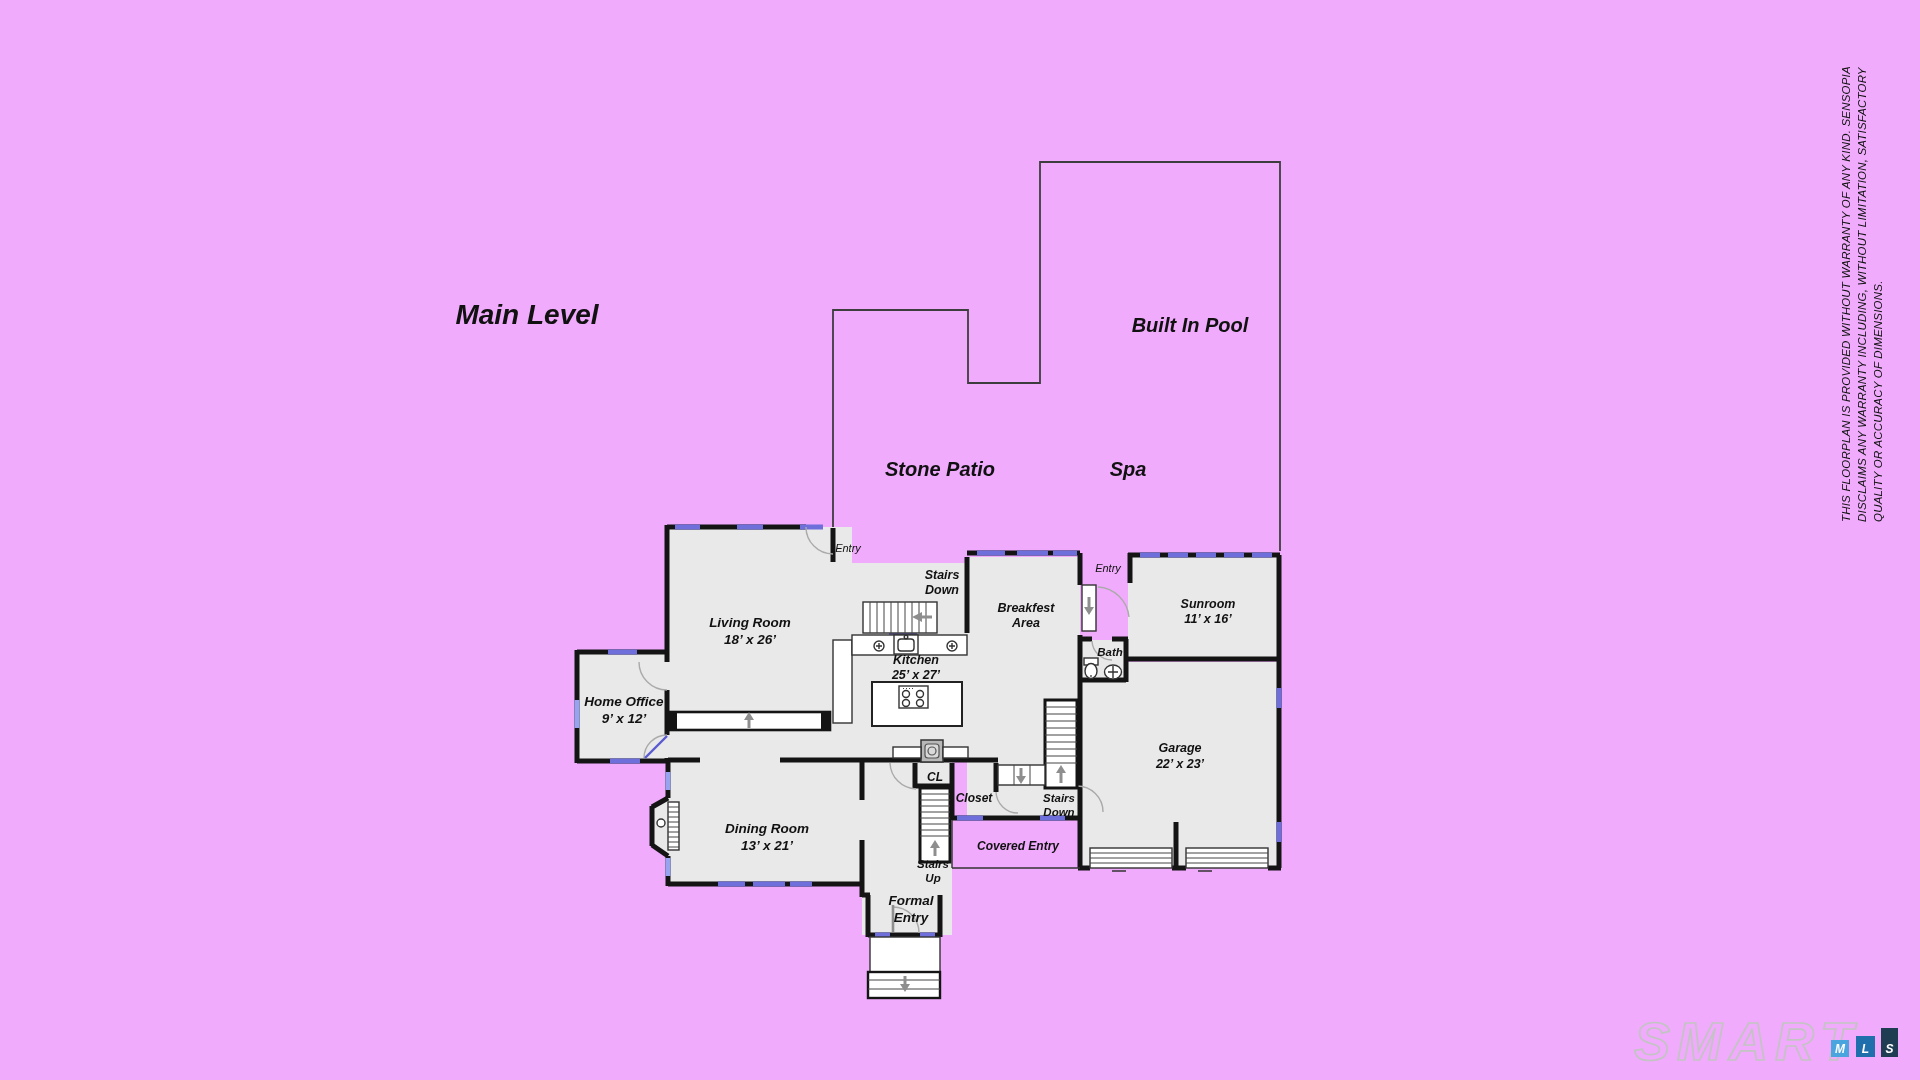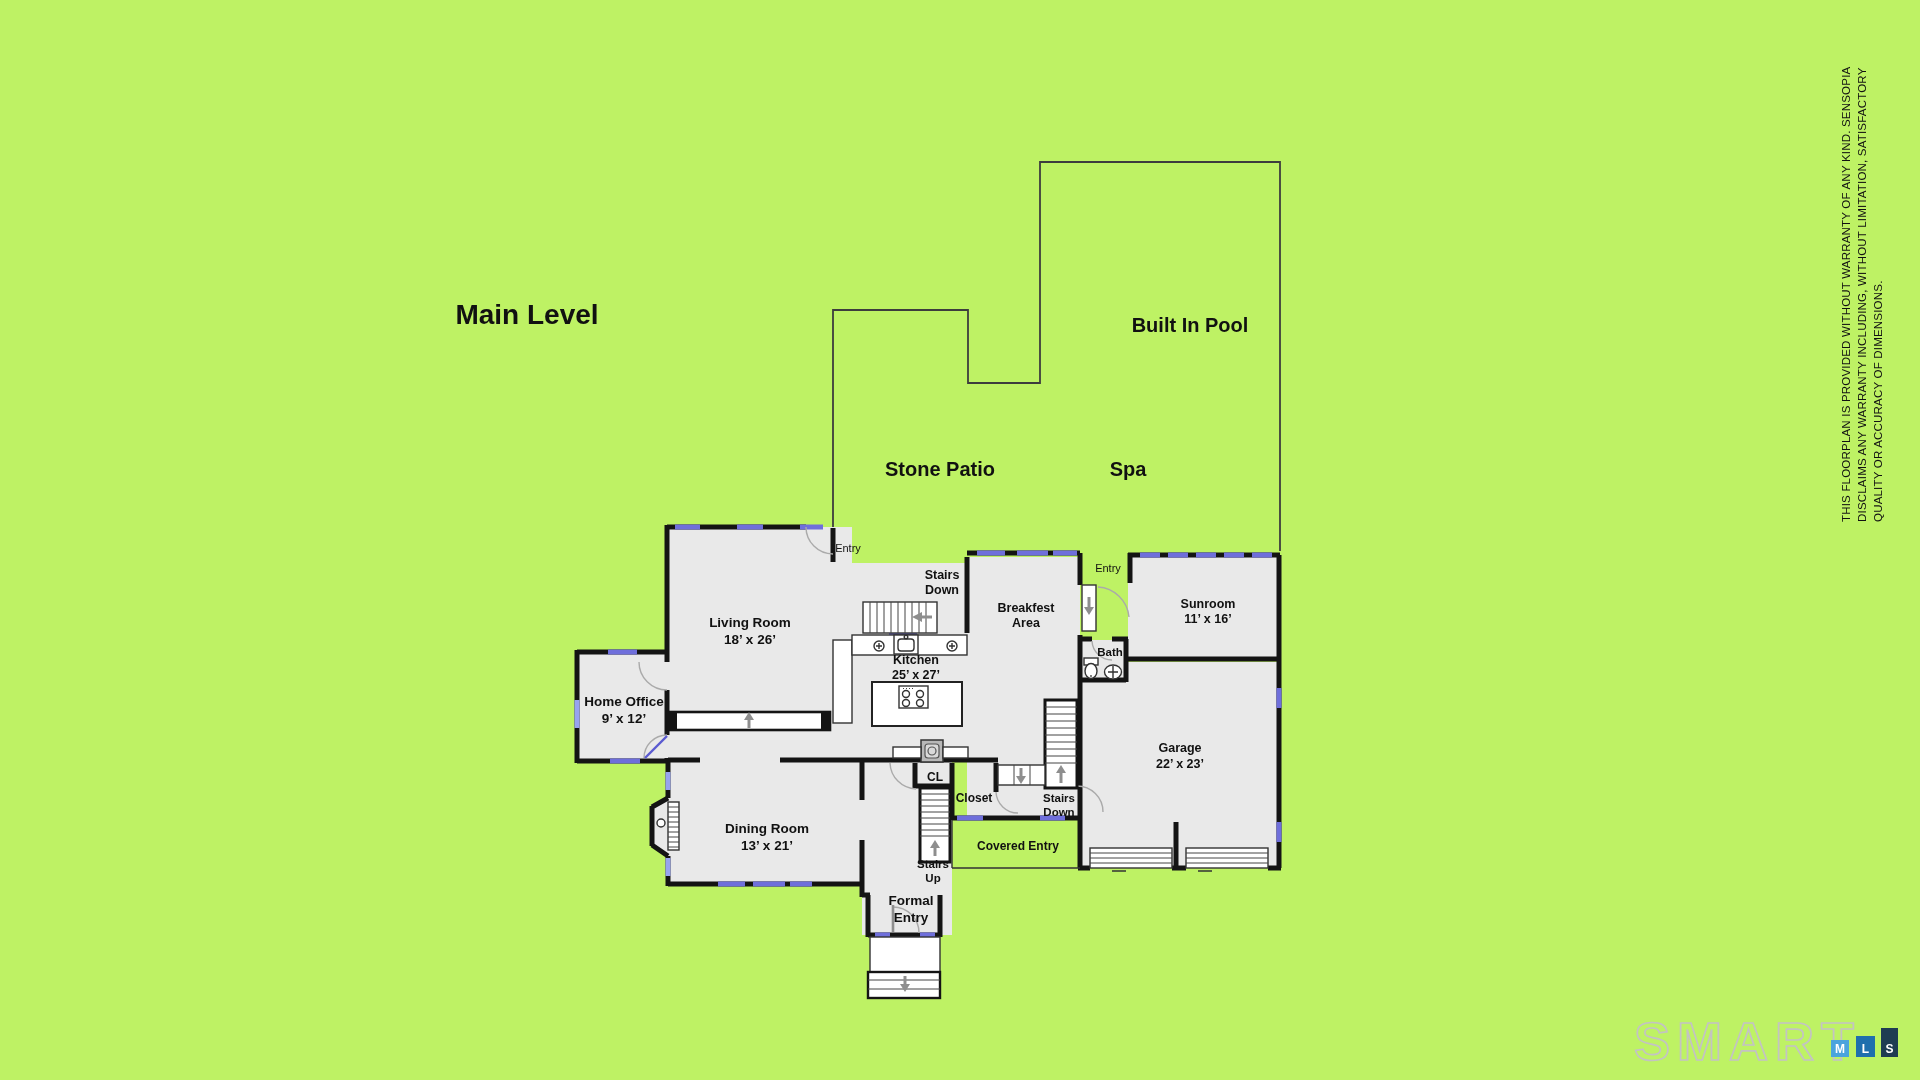--- a/index.html
+++ b/index.html
@@ -1,17 +1,17 @@
 <!DOCTYPE html>
 <html><head>
 <meta charset="utf-8">
 <style>
   html,body{margin:0;padding:0;background:#ffffff;}
-  .page{position:relative;width:1920px;height:1080px;background:#bef264;overflow:hidden;
-        font-family:"Liberation Sans", sans-serif;}
+  .page{position:relative;width:1920px;height:1080px;background:#f0abfc;overflow:hidden;
+        font-family:"Liberation Sans", sans-serif;font-style:italic;}
   svg{position:absolute;top:0;left:0;}
   text{fill:#111;}
   .big-label{font-weight:bold;font-size:20px;}
   .title{font-weight:bold;font-size:28px;}
   .room{font-weight:bold;font-size:13.5px;}
   .room-sm{font-weight:bold;font-size:12.5px;}
   .tiny{font-size:11px;}
   .tiny-b{font-weight:bold;font-size:11.5px;}
   .mid-b{font-weight:bold;font-size:12px;}
   .disclaimer{font-size:11.5px;letter-spacing:.2px;}

